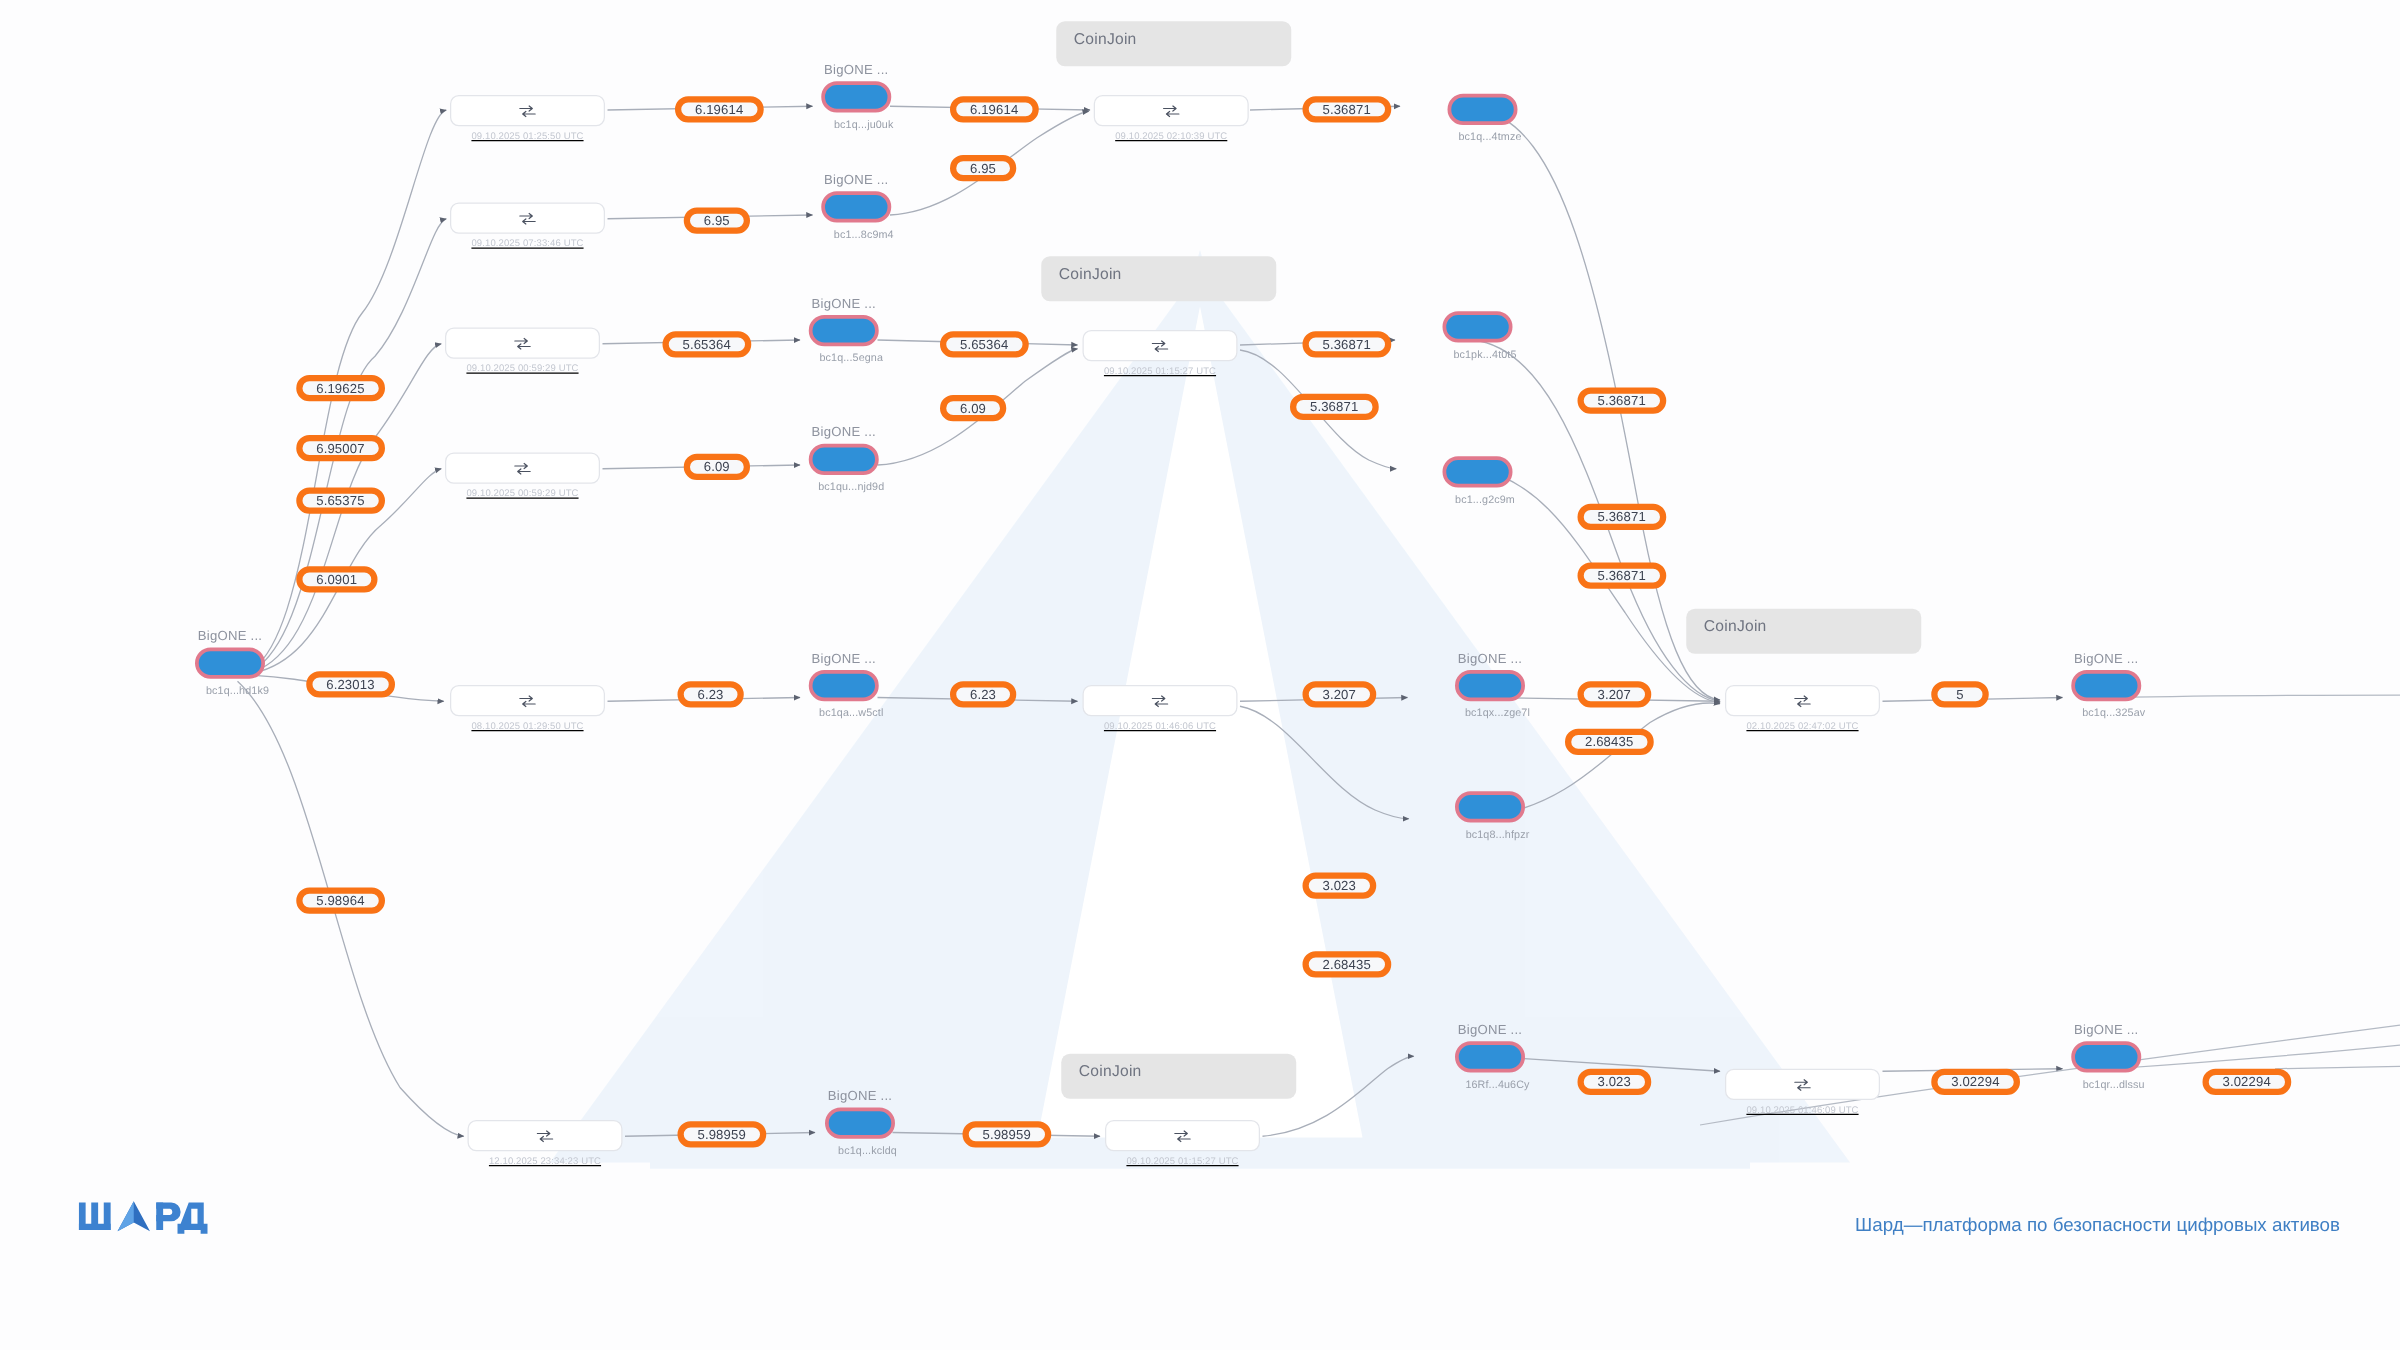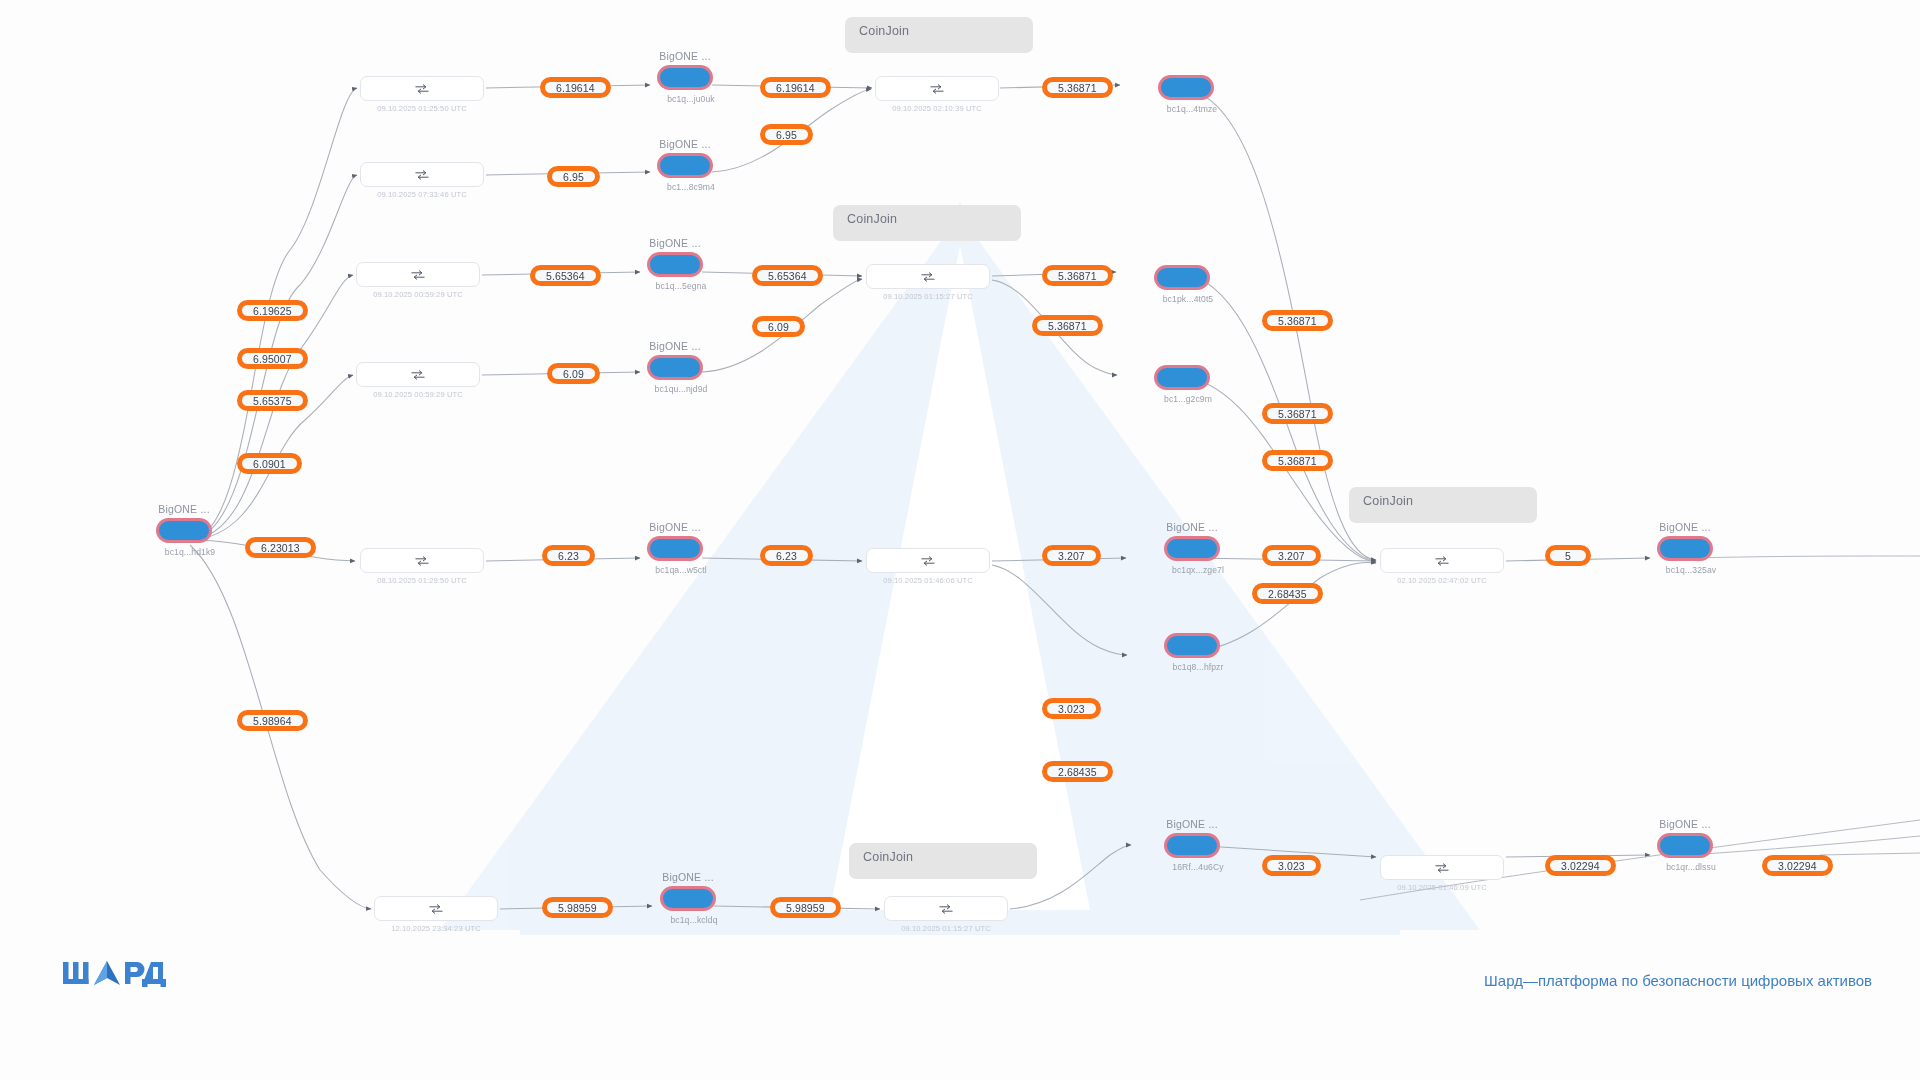--- a/index.html
+++ b/index.html
@@ -55,20 +55,21 @@
     color: #6f7481;
     letter-spacing: .2px;
     white-space: nowrap;
   }
 
   
   .tx {
     position: absolute;
     z-index: 3;
     width: 124px;
+    text-decoration: underline;
   }
   .tx-box {
     width: 124px;
     height: 25px;
     border: 1px solid #e3e5ea;
     border-radius: 7px;
     background: #ffffff;
     display: flex;
     align-items: center;
     justify-content: center;
@@ -391,21 +392,21 @@
       <div class="addr" style="left: 628px; top: 871px;">
         <div class="addr-top">BigONE ...</div>
         <div class="addr-pill"></div>
         <div class="addr-label">bc1q...kcldq</div>
       </div>
       <div class="addr" style="left: 1126px; top: 60px;">
         <div class="addr-top"></div>
         <div class="addr-pill"></div>
         <div class="addr-label">bc1q...4tmze</div>
       </div>
-      <div class="addr" style="left: 1122px; top: 250px;">
+      <div class="addr" style="left: 1122px; top: 234px;">
         <div class="addr-top"></div>
         <div class="addr-pill"></div>
         <div class="addr-label">bc1pk...4t0t5</div>
       </div>
       <div class="addr" style="left: 1122px; top: 350px;">
         <div class="addr-top"></div>
         <div class="addr-pill"></div>
         <div class="addr-label">bc1...g2c9m</div>
       </div>
       <div class="addr" style="left: 1132px; top: 521px;">

